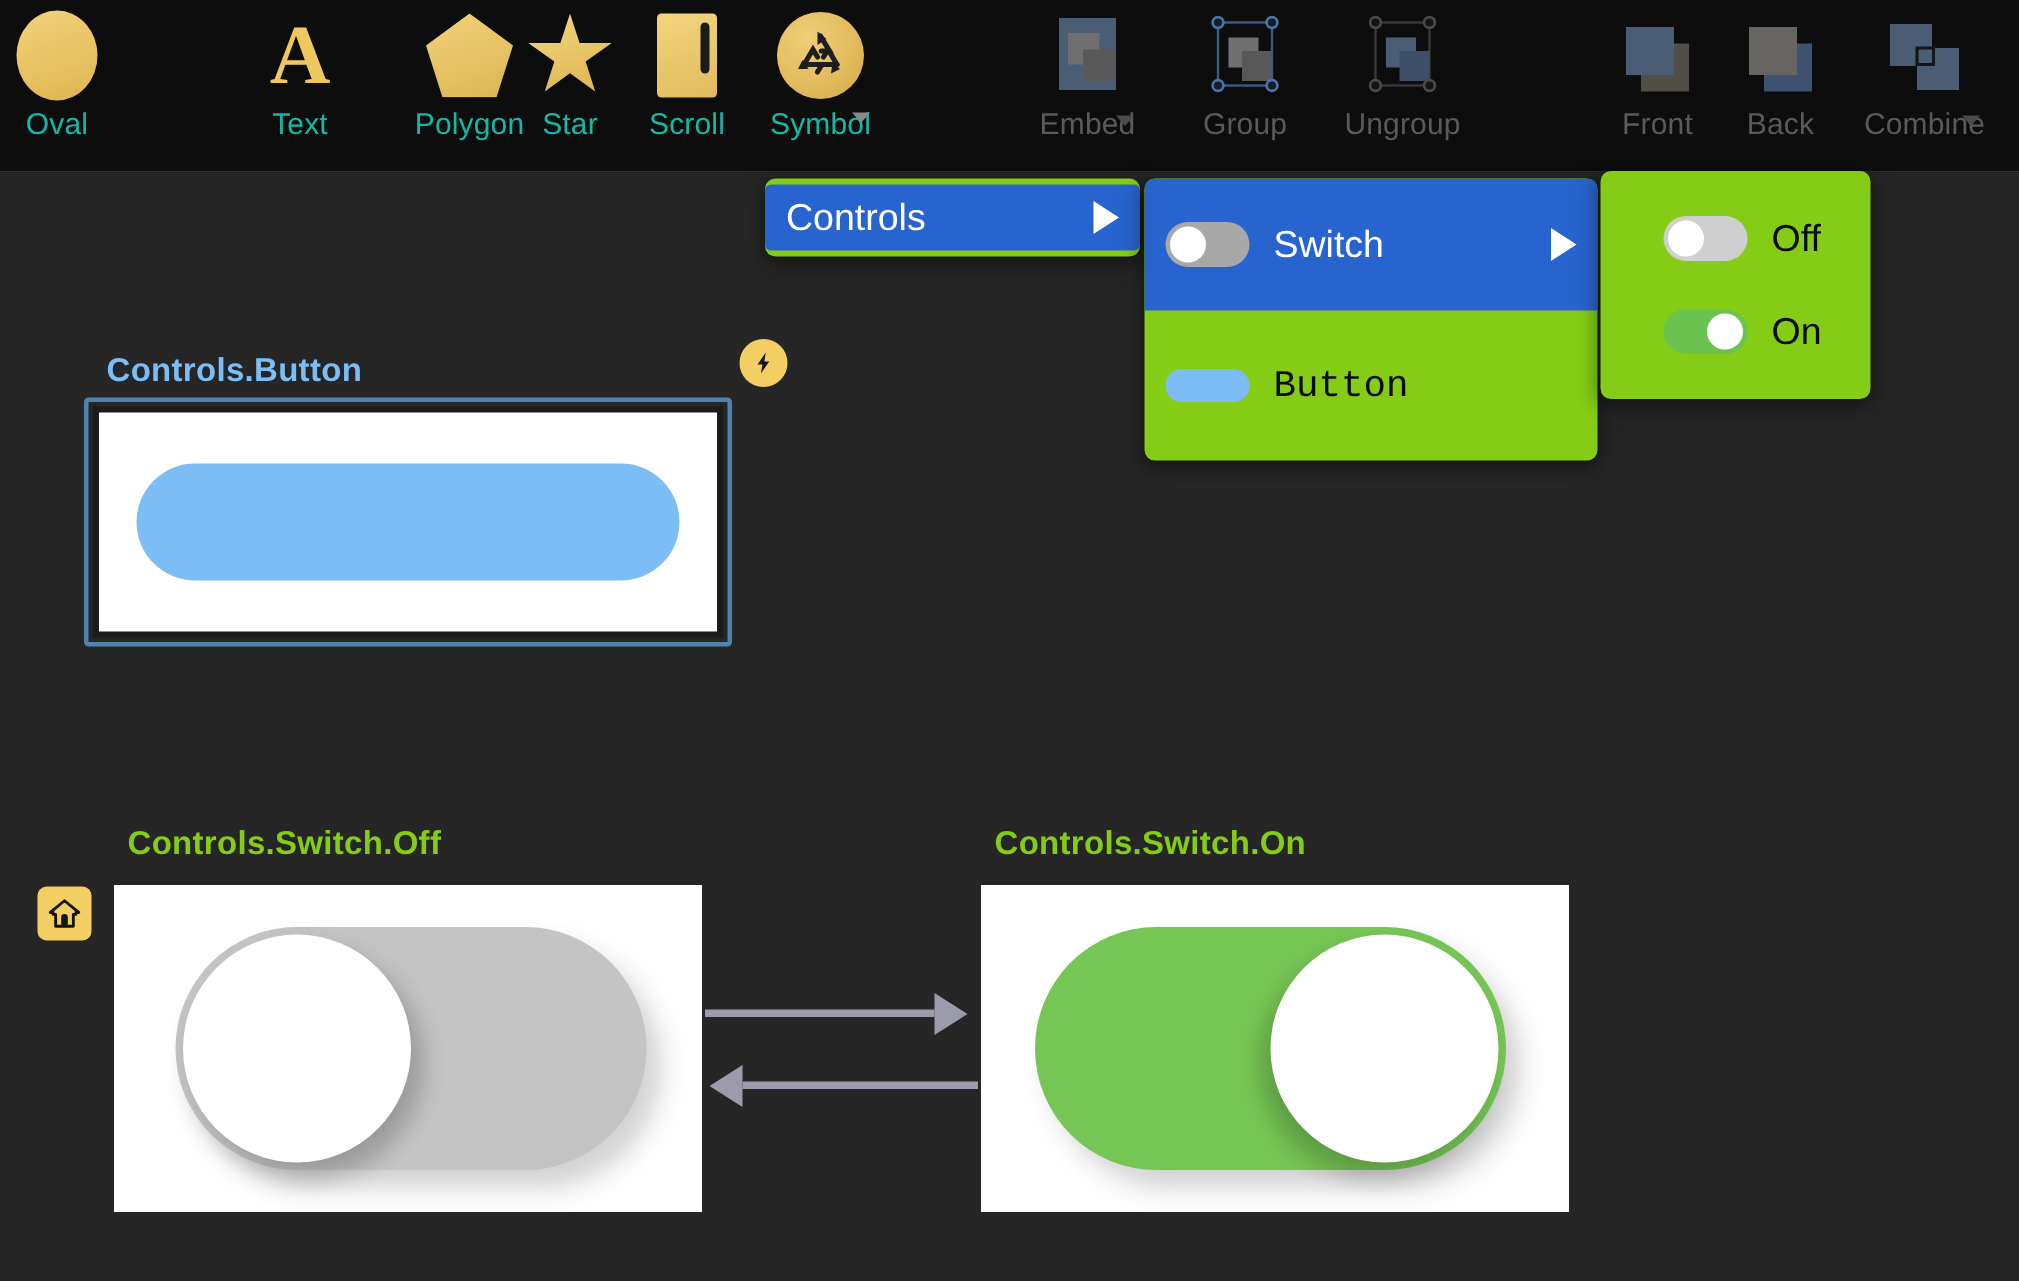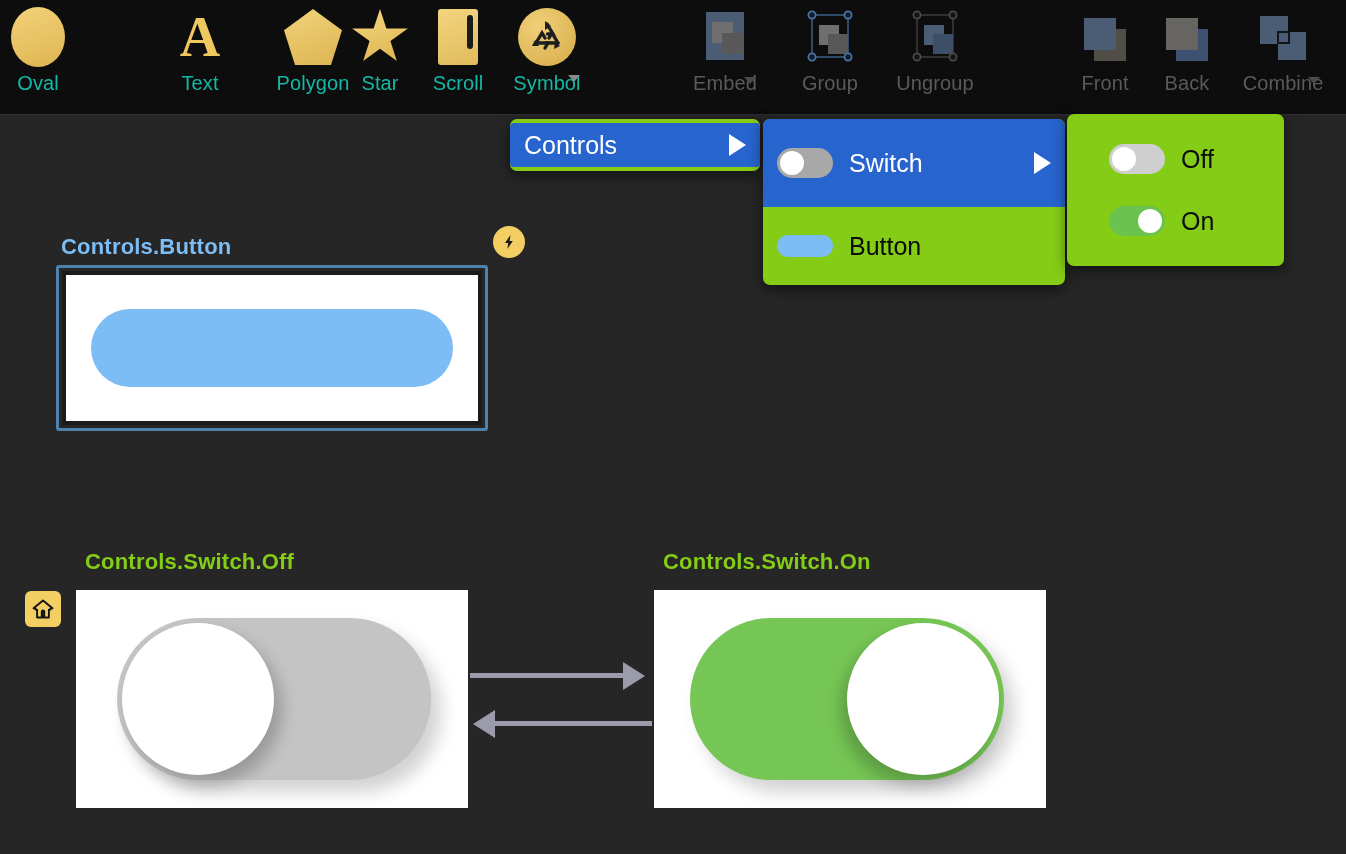--- a/index.html
+++ b/index.html
@@ -269,42 +269,42 @@
   </div>
 
   <div class="menu" style="left:763px; top:119px; width:302px; padding:0;">
     <div class="menu-item sel" style="height:88px;">
       <span class="mini-sw off">
           <span class="knob"></span>
         </span>
       <span class="mlabel">Switch</span>
       <span class="tri"></span>
     </div>
-    <div class="menu-item" style="height:78px;">
+    <div class="menu-item" style="height:100px;font-family:Liberation Mono, monospace;">
       <span class="mini-btn"></span>
       <span class="mlabel">Button</span>
     </div>
   </div>
 
-  <div class="menu" style="left:1067px; top:114px; width:217px; padding:14px 0;">
+  <div class="menu" style="left:1067px; top:114px; width:180px; padding:14px 0;">
     <div class="menu-item" style="height:62px;padding-left:42px;">
       <span class="mini-sw offlight">
           <span class="knob"></span>
         </span>
       <span class="mlabel">Off</span>
     </div>
     <div class="menu-item" style="height:62px;padding-left:42px;">
       <span class="mini-sw on">
           <span class="knob"></span>
         </span>
       <span class="mlabel">On</span>
     </div>
   </div>
 
-  <div class="art-title selected" style="left:61px; top:234px;text-align:center;">Controls.Button</div>
+  <div class="art-title selected" style="left:71px; top:234px;text-align:center;">Controls.Button</div>
 
   <div class="badge" style="left:493px; top:226px;">
     <svg width="18" height="18" viewBox="0 0 18 18">
       <path d="M10.5 2 L5 10 L8.3 10 L7.3 16 L12.8 8 L9.6 8 Z" fill="#17171a"></path>
     </svg>
   </div>
 
   <div class="sel-frame" style="left:56px; top:265px; width:432px; height:166px;">
     <div style="position:absolute;inset:3px;background:#1b1b1b;"></div>
     <div class="artboard" style="left:7px; top:7px; width:412px; height:146px;">

